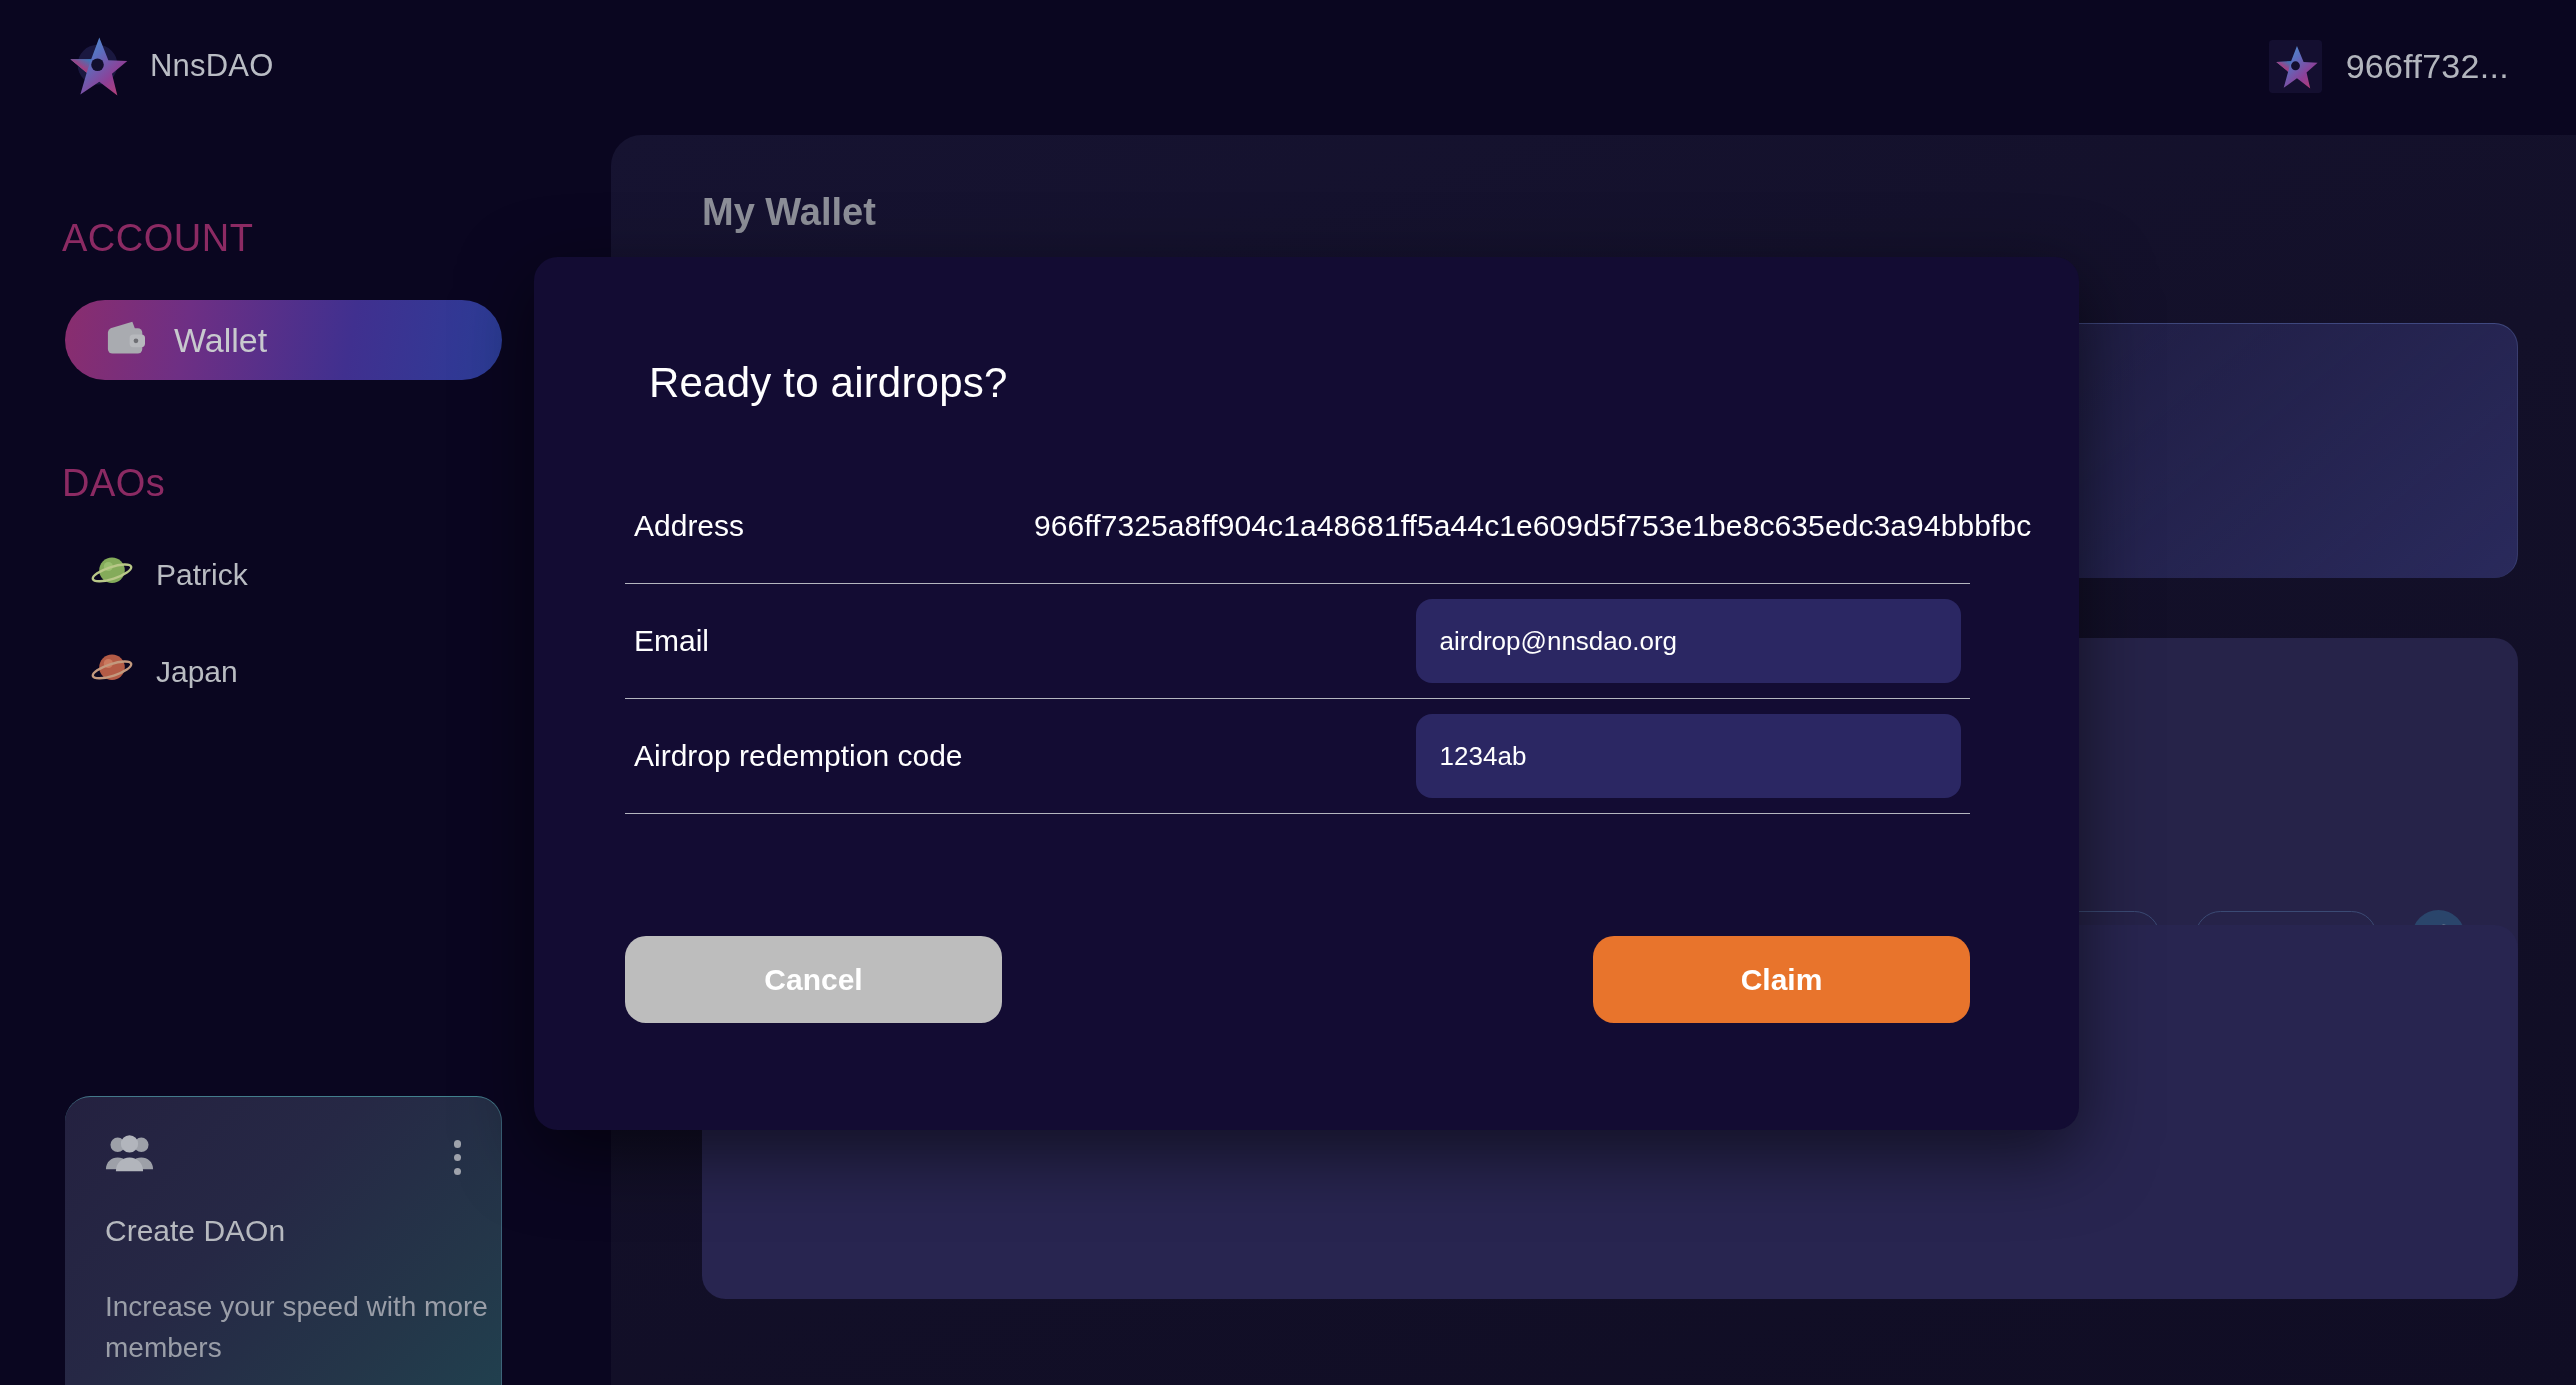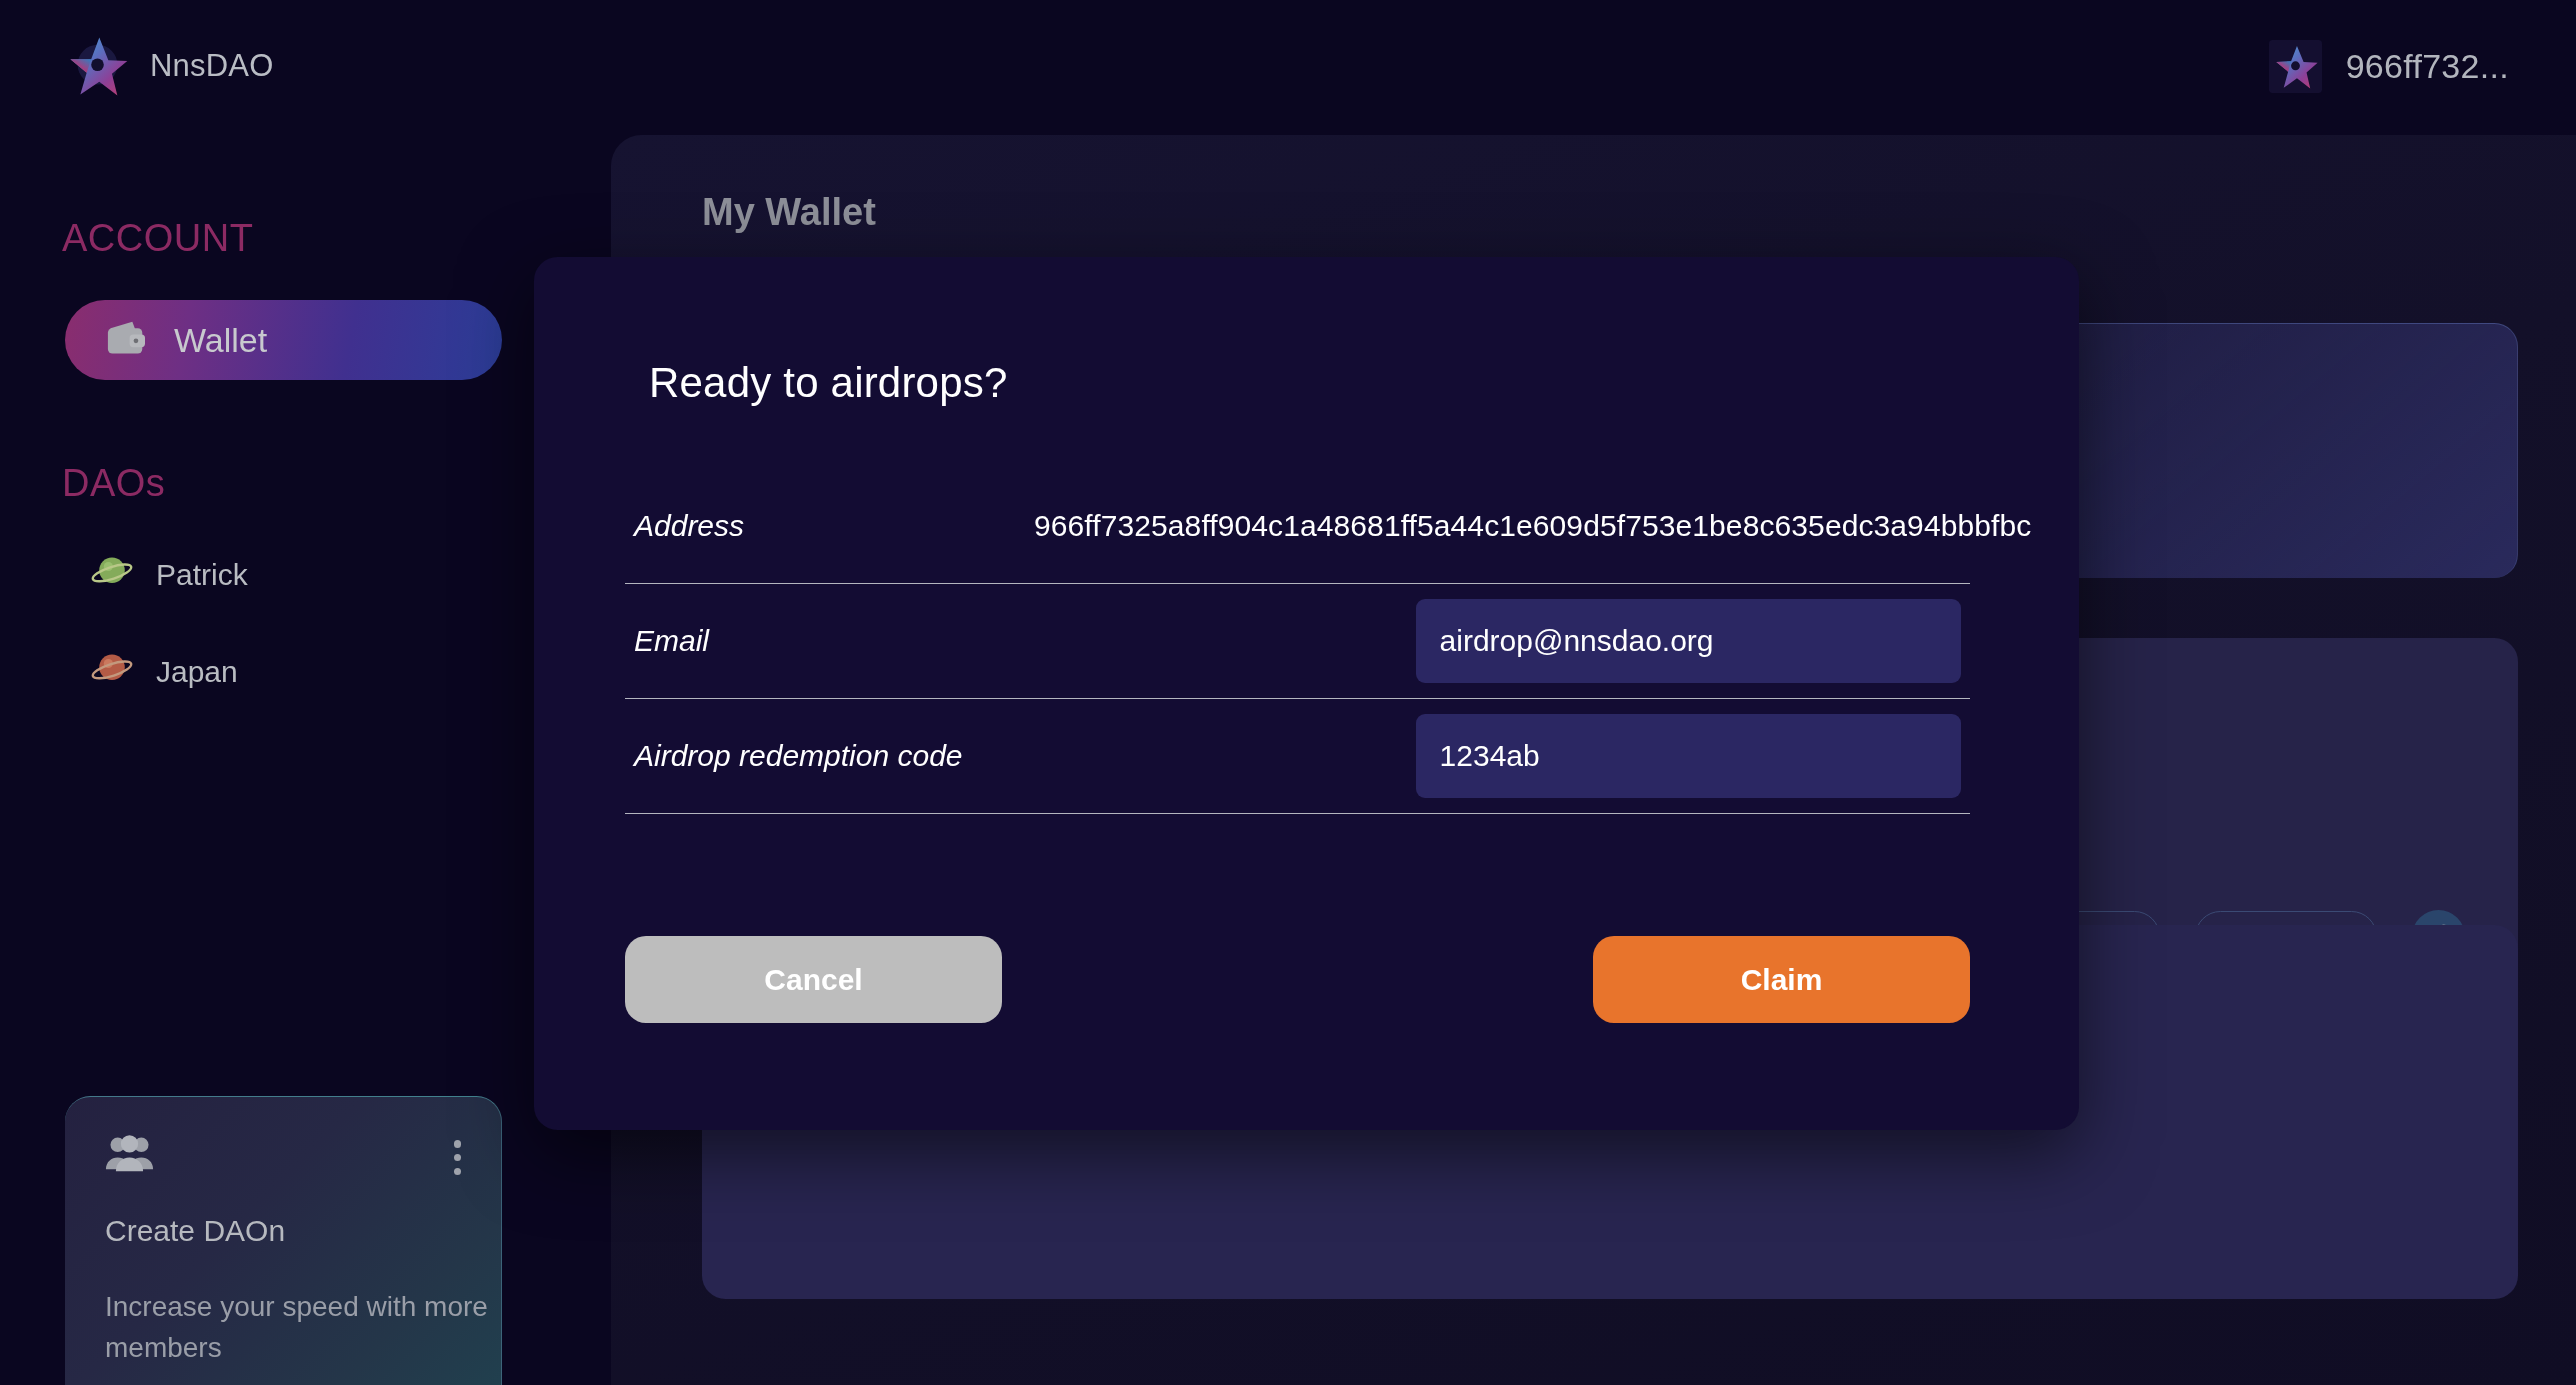--- a/index.html
+++ b/index.html
@@ -275,39 +275,38 @@
     min-height: 115px;
     border-bottom: 1.8px solid #b4b6bf;
     padding: 0 9px;
   }
   .field-row.first { margin-top: 62px; }
   .field-label {
     font-size: 30px;
     color: #ffffff;
     flex: 0 0 auto;
     width: 400px;
-    font-style: italic;
   }
   .field-static {
     font-size: 30px;
     color: #ffffff;
     letter-spacing: 0.1px;
     white-space: nowrap;
   }
   .field-input {
     margin-left: auto;
     width: 545px;
     height: 84px;
-    border-radius: 9px;
+    border-radius: 16px;
     background: #2b2763;
     border: none;
     outline: none;
     color: #ffffff;
     font-family: "Liberation Sans", sans-serif;
-    font-size: 30px;
+    font-size: 26px;
     padding: 0 23.6px;
   }
   .field-input::placeholder { color: #8d8fb5; }
 
   .modal-footer {
     position: absolute;
     left: 91px;
     right: 109px;
     top: 679px;
     display: flex;

